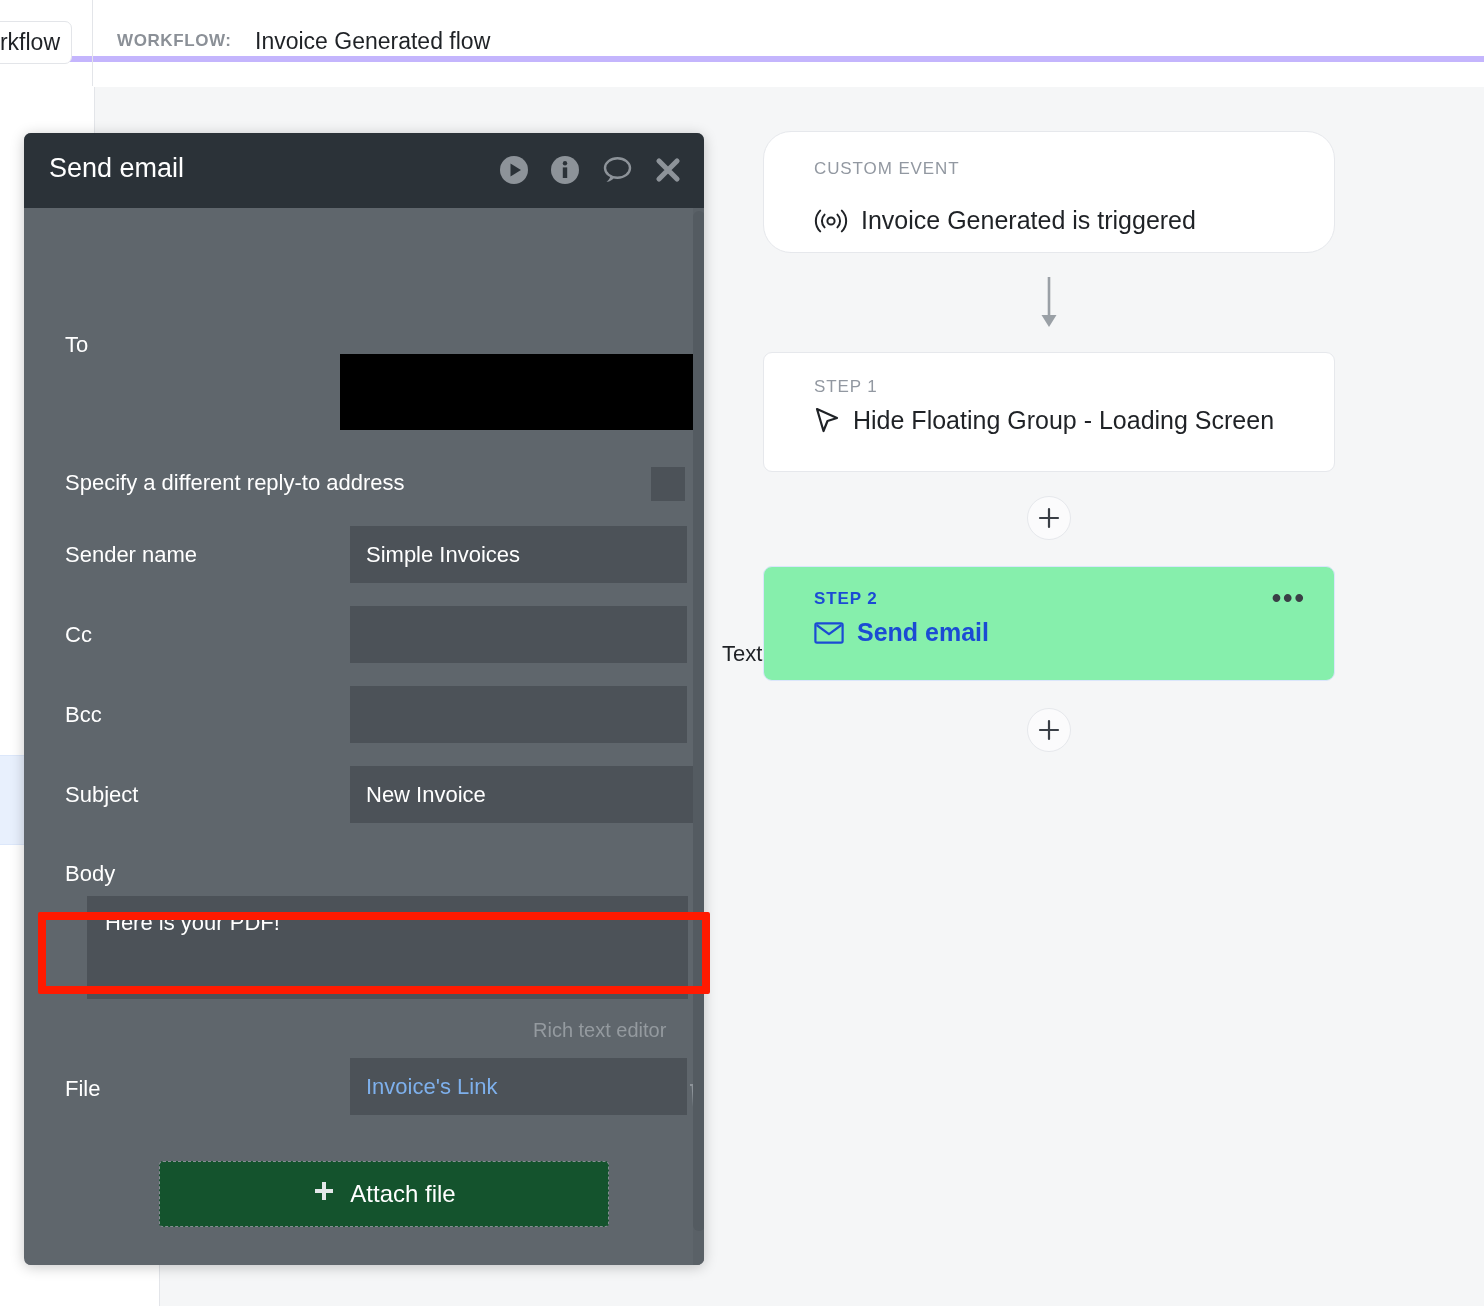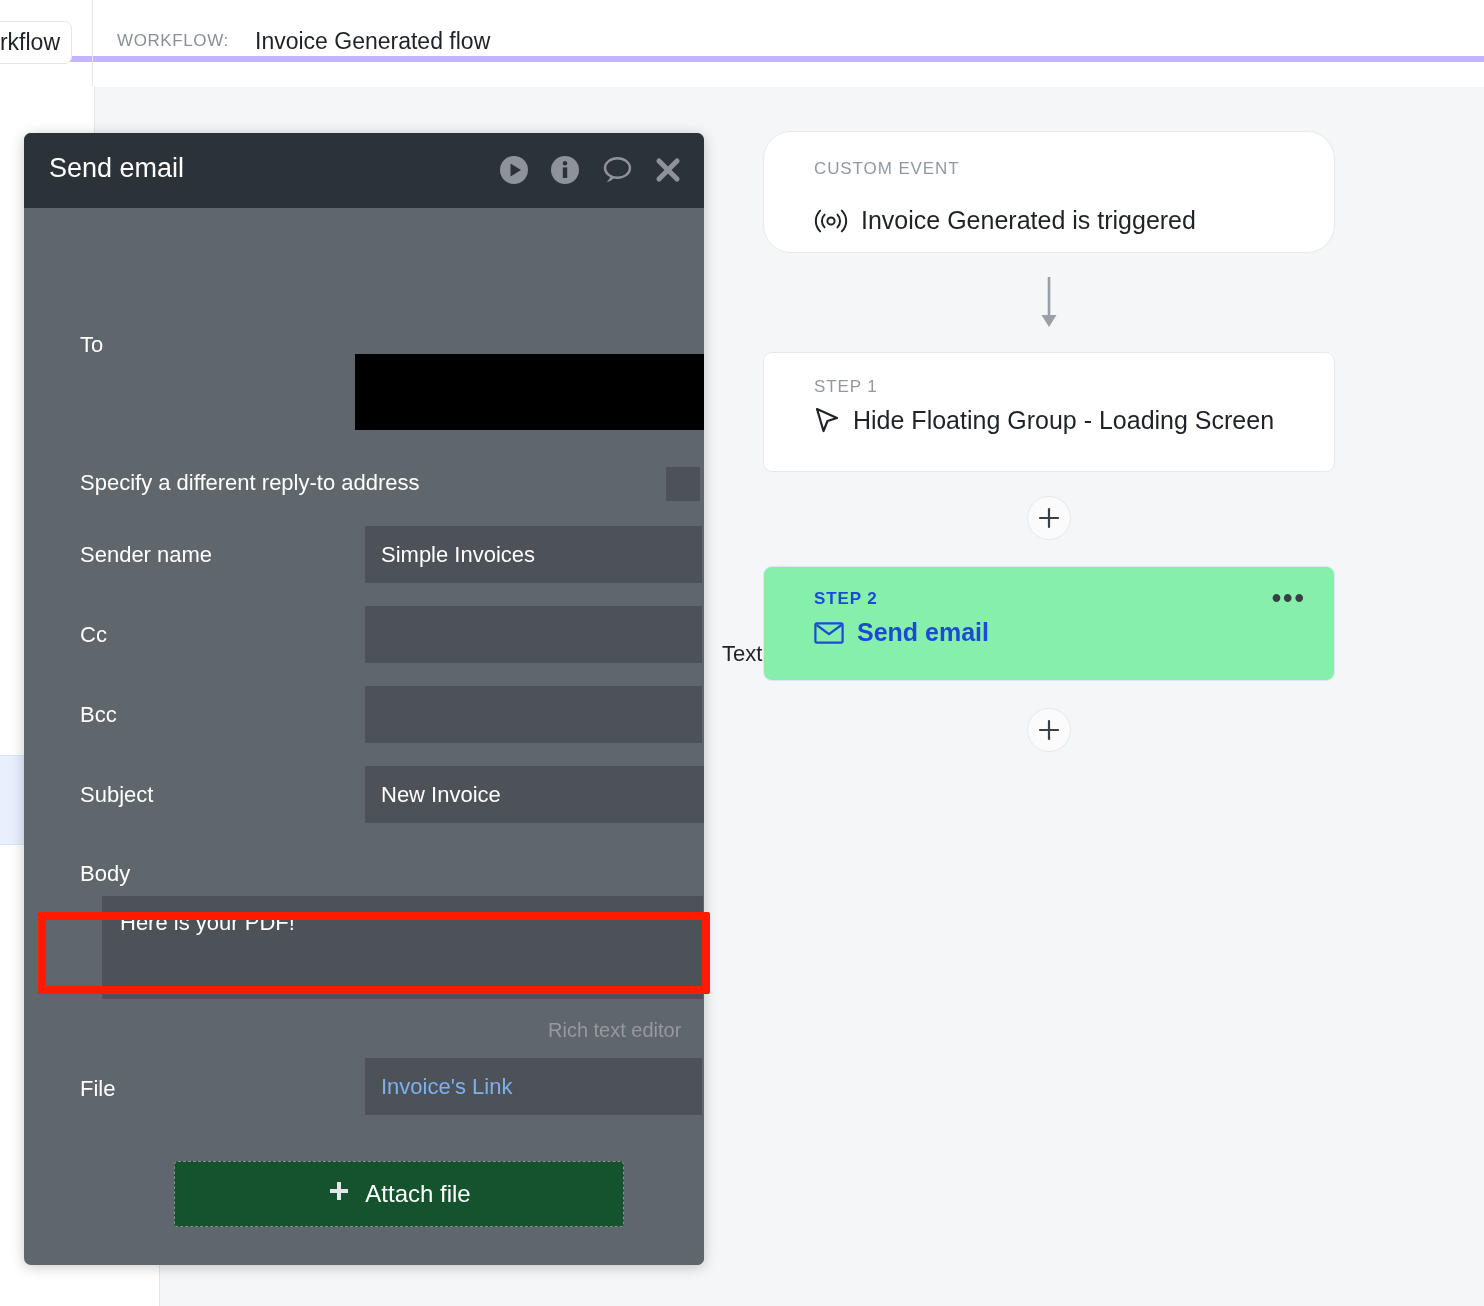--- a/index.html
+++ b/index.html
@@ -45,21 +45,21 @@
     left: 92px; top: 0;
     width: 1px; height: 86px;
     background: #e3e5e9;
   }
   #workflow-label {
     position: absolute;
     left: 117px; top: 31px;
     font-size: 17px;
     letter-spacing: 0.6px;
     color: #8b9097;
-    font-weight: 400;
+    font-weight: 700;
   }
   #workflow-name {
     position: absolute;
     left: 255px; top: 28px;
     font-size: 23px;
     color: #1f2226;
   }
 
   
   #canvas {
@@ -216,21 +216,21 @@
     position: absolute;
     right: 22px; top: 22px;
     display: flex;
     align-items: center;
     gap: 21px;
   }
   #panel-icons .hicon { display: block; }
 
   #panel-body {
     position: absolute;
-    left: 16px; top: 75px;
+    left: 1px; top: 75px;
     width: 680px; height: 1057px;
     background: #5f666c;
   }
   .row-label {
     position: absolute;
     left: 40px;
     font-size: 22px;
     color: #ffffff;
     white-space: nowrap;
   }

